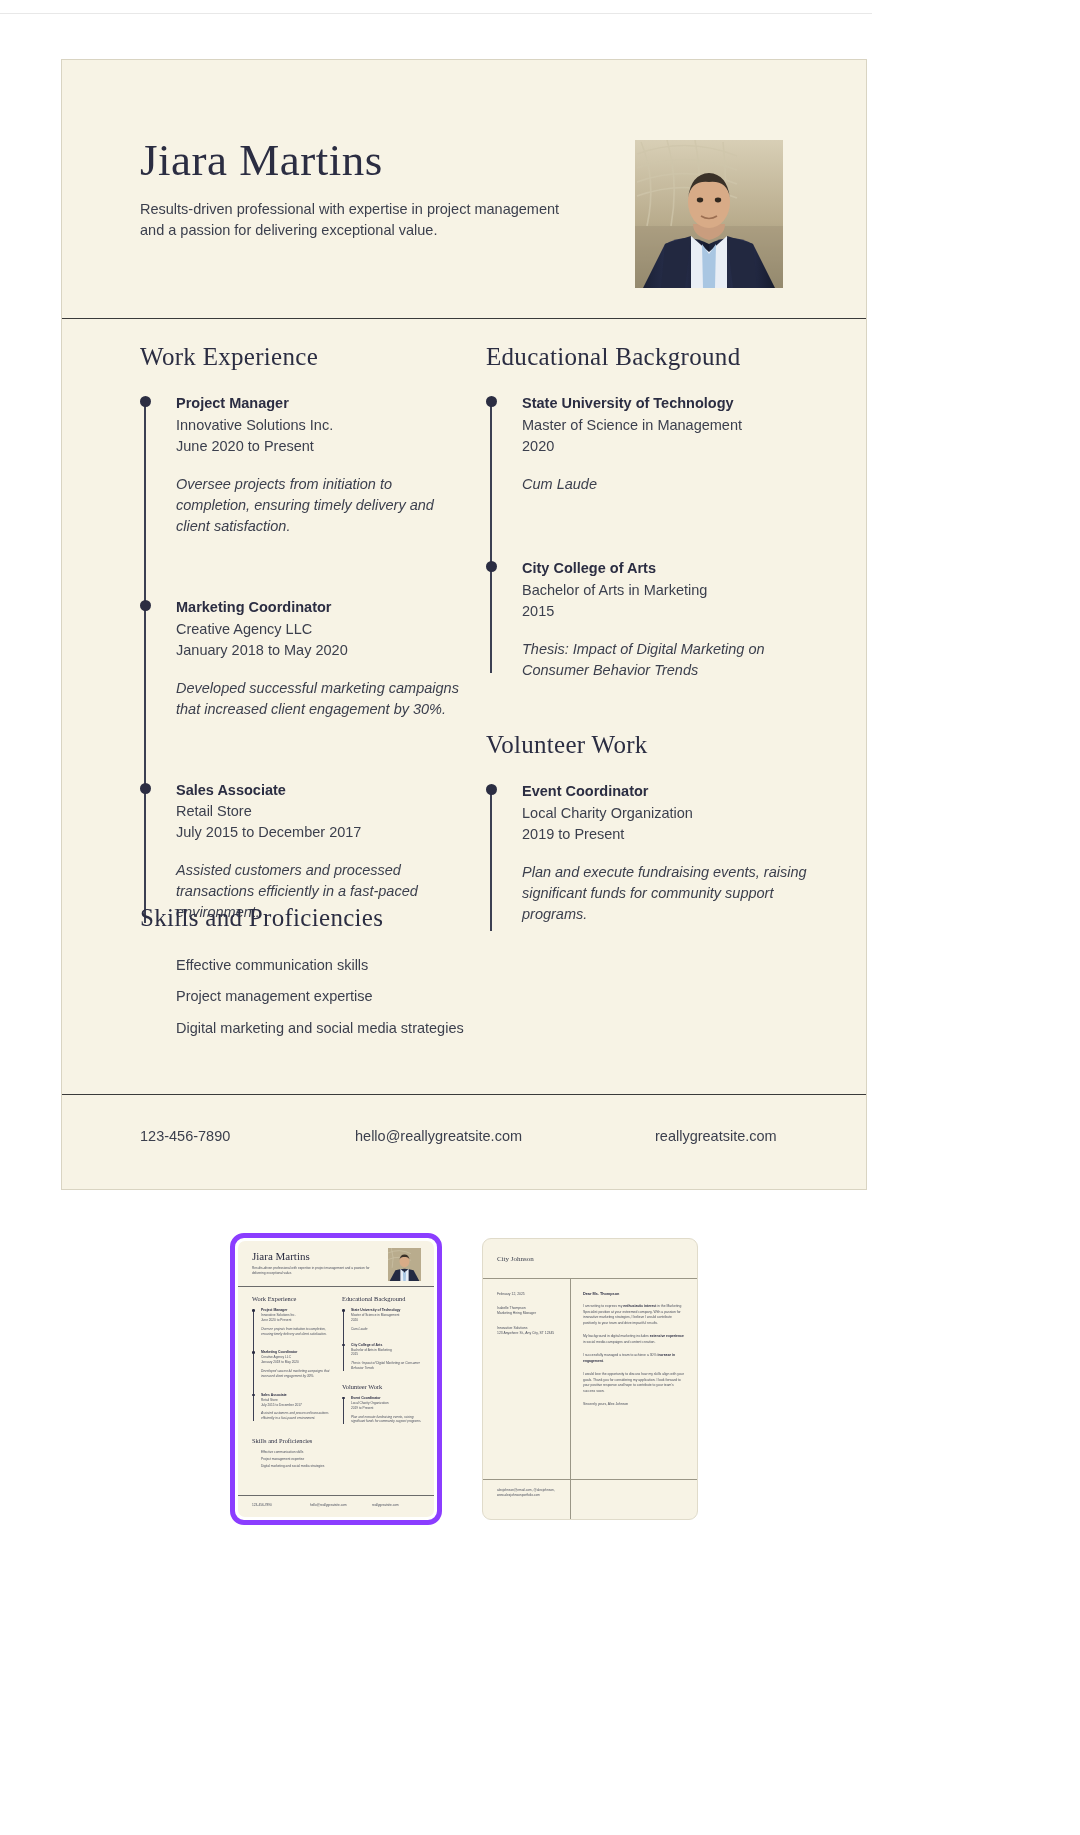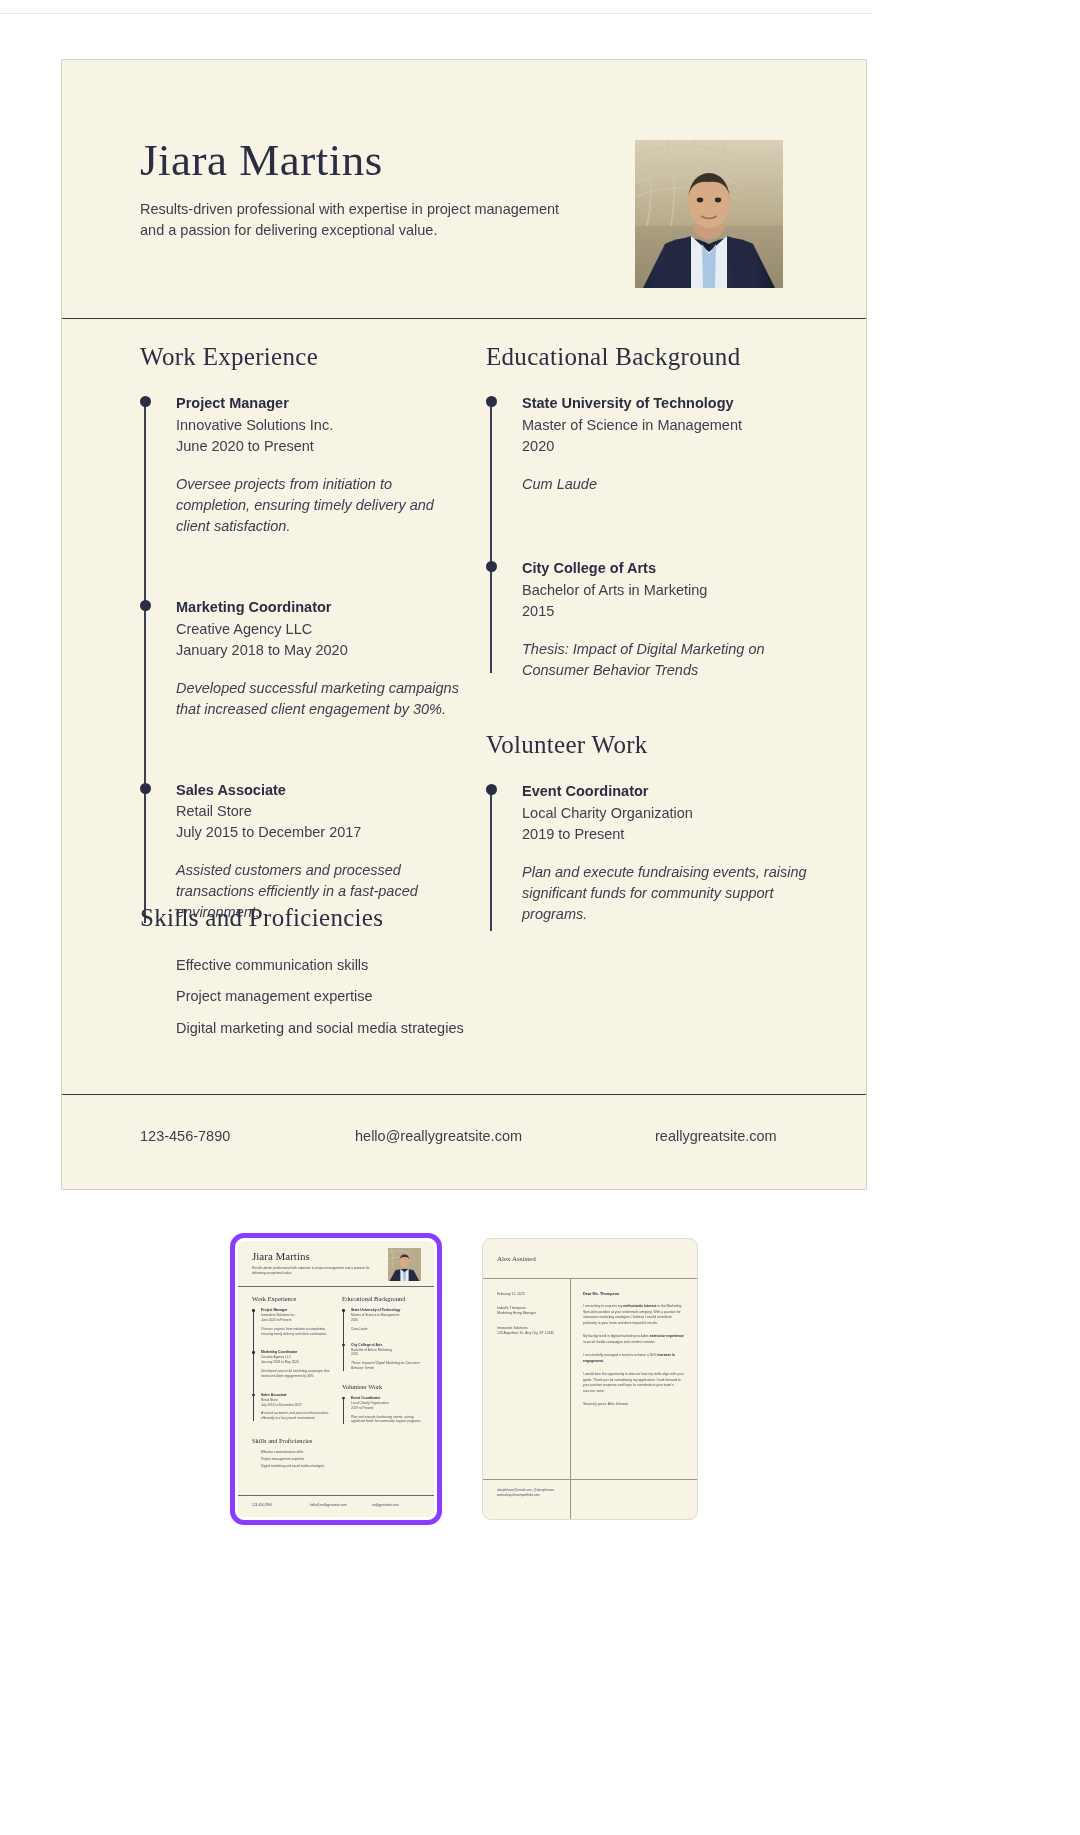--- a/index.html
+++ b/index.html
@@ -395,21 +395,21 @@
             <div class="m-f">reallygreatsite.com</div>
           </div>
         </div>
       </div>
     </div>
 
     <div class="thumb thumb-2">
       <div class="t2-inner">
 
         <div class="c-hdr">
-          <div class="c-name">Alex Assisted</div>
+          <div class="c-name">City Johnson</div>
         </div>
 
         <div class="c-body">
           <div class="c-left">
             <div class="c-date">February 12, 2025</div>
             <div class="c-to">
               <span>Isabelle Thompson</span><br>
               <span>Marketing Hiring Manager</span>
             </div>
             <div class="c-addr">

